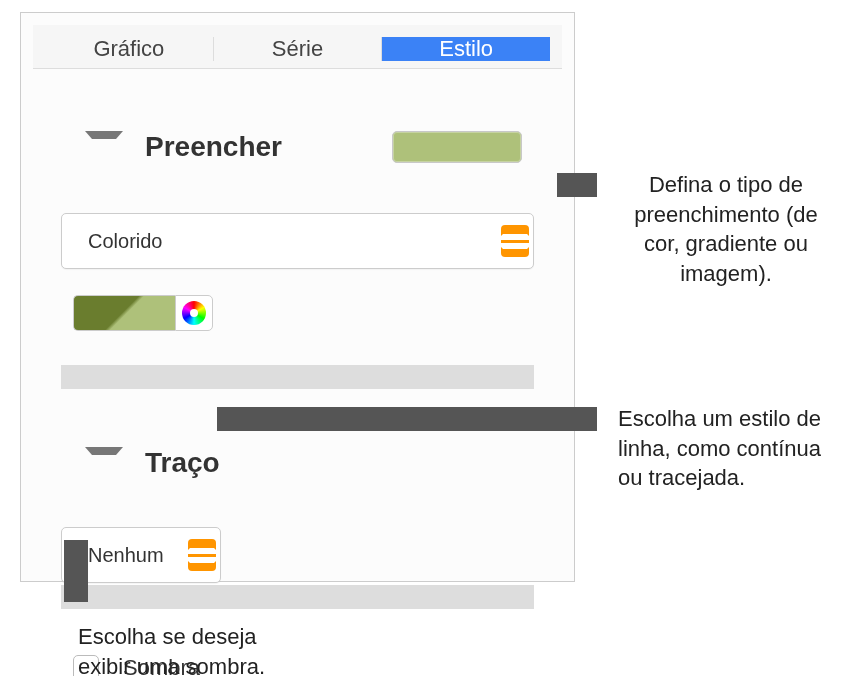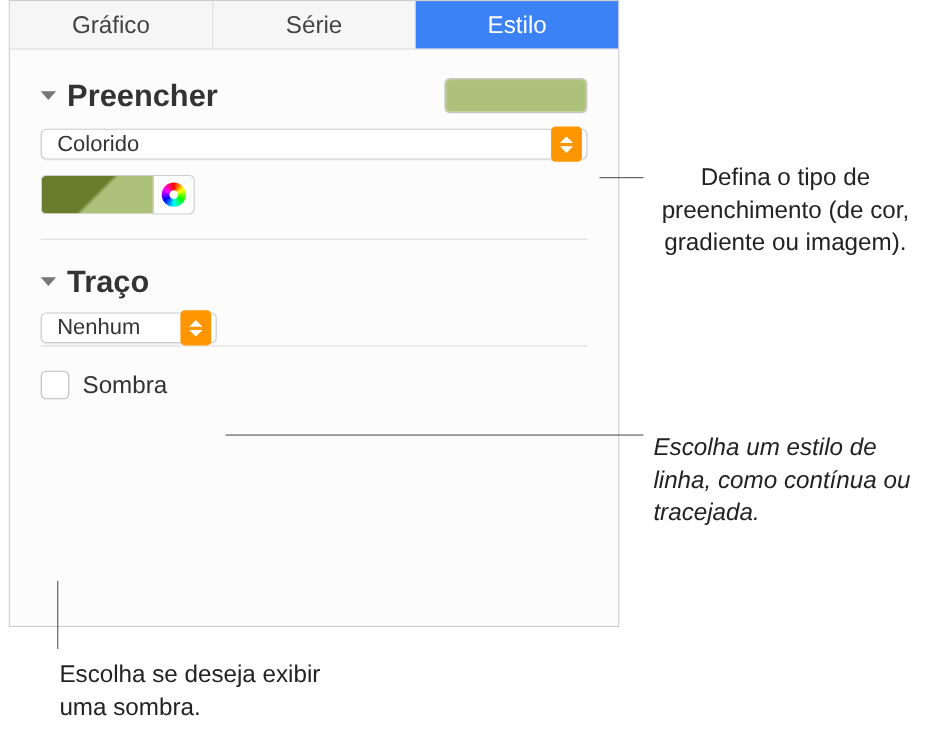--- a/index.html
+++ b/index.html
@@ -1,18 +1,18 @@
 <!DOCTYPE html>
 <html><head>
   <meta charset="utf-8">
   <style>
     * {
       box-sizing: border-box;
       margin: 0;
-      padding: 0;
+      padding: 12px;
     }
     body {
       font-family: -apple-system, "Helvetica Neue", Helvetica, Arial, sans-serif;
       font-size: 20px;
       color: #333;
       width: 849px;
       height: 676px;
       position: relative;
       background: #fff;
     }
@@ -85,21 +85,21 @@
       box-shadow: inset 0 0 0 1px rgba(255,255,255,0.3);
       cursor: pointer;
     }
     .popup {
       display: flex;
       align-items: center;
       justify-content: space-between;
       background: #fff;
       border: 1px solid #ccc;
       border-radius: 5px;
-      height: 28px;
+      height: 56px;
       padding: 0 4px 0 14px;
       font-size: 20px;
       color: #333;
       cursor: pointer;
       box-shadow: 0 1px 1px rgba(0,0,0,0.04);
     }
     .popup-full {
       width: 100%;
       margin-bottom: 14px;
     }
@@ -266,19 +266,19 @@
     <div class="checkbox-row">
       <div class="checkbox"></div>
       <span class="checkbox-label">Sombra</span>
     </div>
 
   </div>
 </div>
 
 <div class="callout" style="left:594px; top:146px; width:240px;text-align:center;">Defina o tipo de preenchimento (de cor, gradiente ou imagem).</div>
 
-<div class="callout" style="left:594px; top:392px; width:240px;font-style:italic;">Escolha um estilo de linha, como contínua ou tracejada.</div>
+<div class="callout" style="left:594px; top:380px; width:240px;">Escolha um estilo de linha, como contínua ou tracejada.</div>
 
 <div class="callout" style="left:54px; top:598px; width:260px;">Escolha se deseja exibir uma sombra.</div>
 
 <div class="leader" style="left:545px; top:161px; width:40px; height:1px;"></div>
 <div class="leader" style="left:205px; top:395px; width:380px; height:1px;"></div>
 <div class="leader" style="left:52px; top:528px; width:1px; height:62px;"></div>
 
 </body></html>

